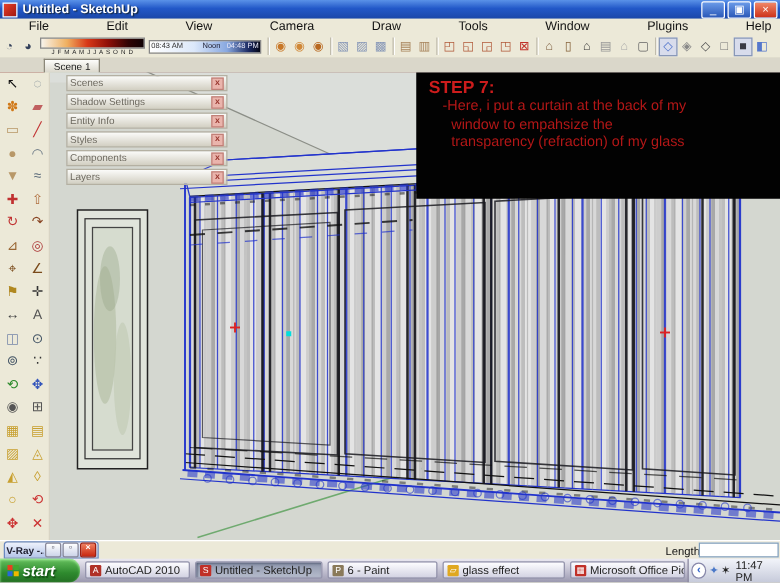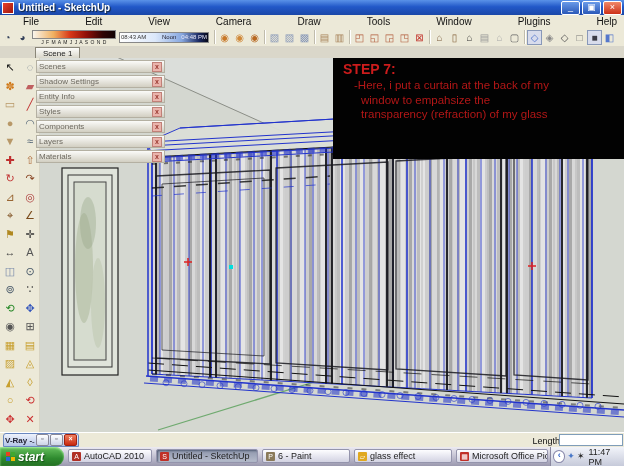--- a/index.html
+++ b/index.html
@@ -42,21 +42,21 @@
     border-bottom:5px solid #7f1d1d;}
   .scene-tab{position:absolute;left:35px;top:1px;height:11px;padding:0 7px;font-size:8px;line-height:11px;
     background:linear-gradient(#fdfdfb,#d6d3c6);border:1px solid #8a8678;border-bottom:none;color:#222;}
   
   .palette{position:absolute;left:0;top:58px;width:40px;height:374px;background:#ece9d8;
     display:grid;grid-template-columns:20px 20px;align-content:start;border-right:1px solid #d8d4c4;box-sizing:border-box;}
   .tool-cell{width:20px;height:18.5px;font-size:11px;line-height:18px;text-align:center;}
   
   .viewport{position:absolute;left:40px;top:58px;width:584px;height:374px;background:#d4d7d0;}
   
-  .trays{position:absolute;left:36px;top:60px;width:129px;}
+  .trays{position:absolute;left:53px;top:60px;width:129px;}
   .tray-bar{height:11px;margin-bottom:2px;background:linear-gradient(#fbfbf9,#d2cfc2);
     border:1px solid #b4b0a2;display:flex;align-items:center;justify-content:space-between;
     font-size:8px;color:#6e6a60;padding:0 2px;}
   .tray-x{width:8px;height:8px;background:#eab4ac;border:1px solid #c08078;color:#993830;
     font-size:7px;line-height:7px;text-align:center;font-weight:bold;}
   
   .annotation{position:absolute;left:333px;top:58px;width:291px;height:101px;background:#020202;}
   .anno-title{font-size:14px;font-weight:bold;padding:3px 0 1px 10px;}
   .anno-line{font-size:11.5px;line-height:14.5px;margin-left:28px;}
   .anno-line:first-of-type{margin-left:21px;}
@@ -389,24 +389,20 @@
       <span class="tray-x">x</span>
     </div>
     <div class="tray-bar">
       <span>Components</span>
       <span class="tray-x">x</span>
     </div>
     <div class="tray-bar">
       <span>Layers</span>
       <span class="tray-x">x</span>
     </div>
-    <div class="tray-bar">
-      <span>Materials</span>
-      <span class="tray-x">x</span>
-    </div>
   </div>
 
 <div class="annotation" id="annotation" style="background: rgb(2, 2, 2);">
   <div class="anno-title" style="color: rgb(204, 28, 28);">STEP 7:</div>
   <div id="anno-lines">
       <div class="anno-line" style="color: rgb(179, 23, 23);">-Here, i put a curtain at the back of my</div>
       <div class="anno-line" style="color: rgb(179, 23, 23);">window to empahsize the</div>
       <div class="anno-line" style="color: rgb(179, 23, 23);">transparency (refraction) of my glass</div>
     </div>
 </div>

